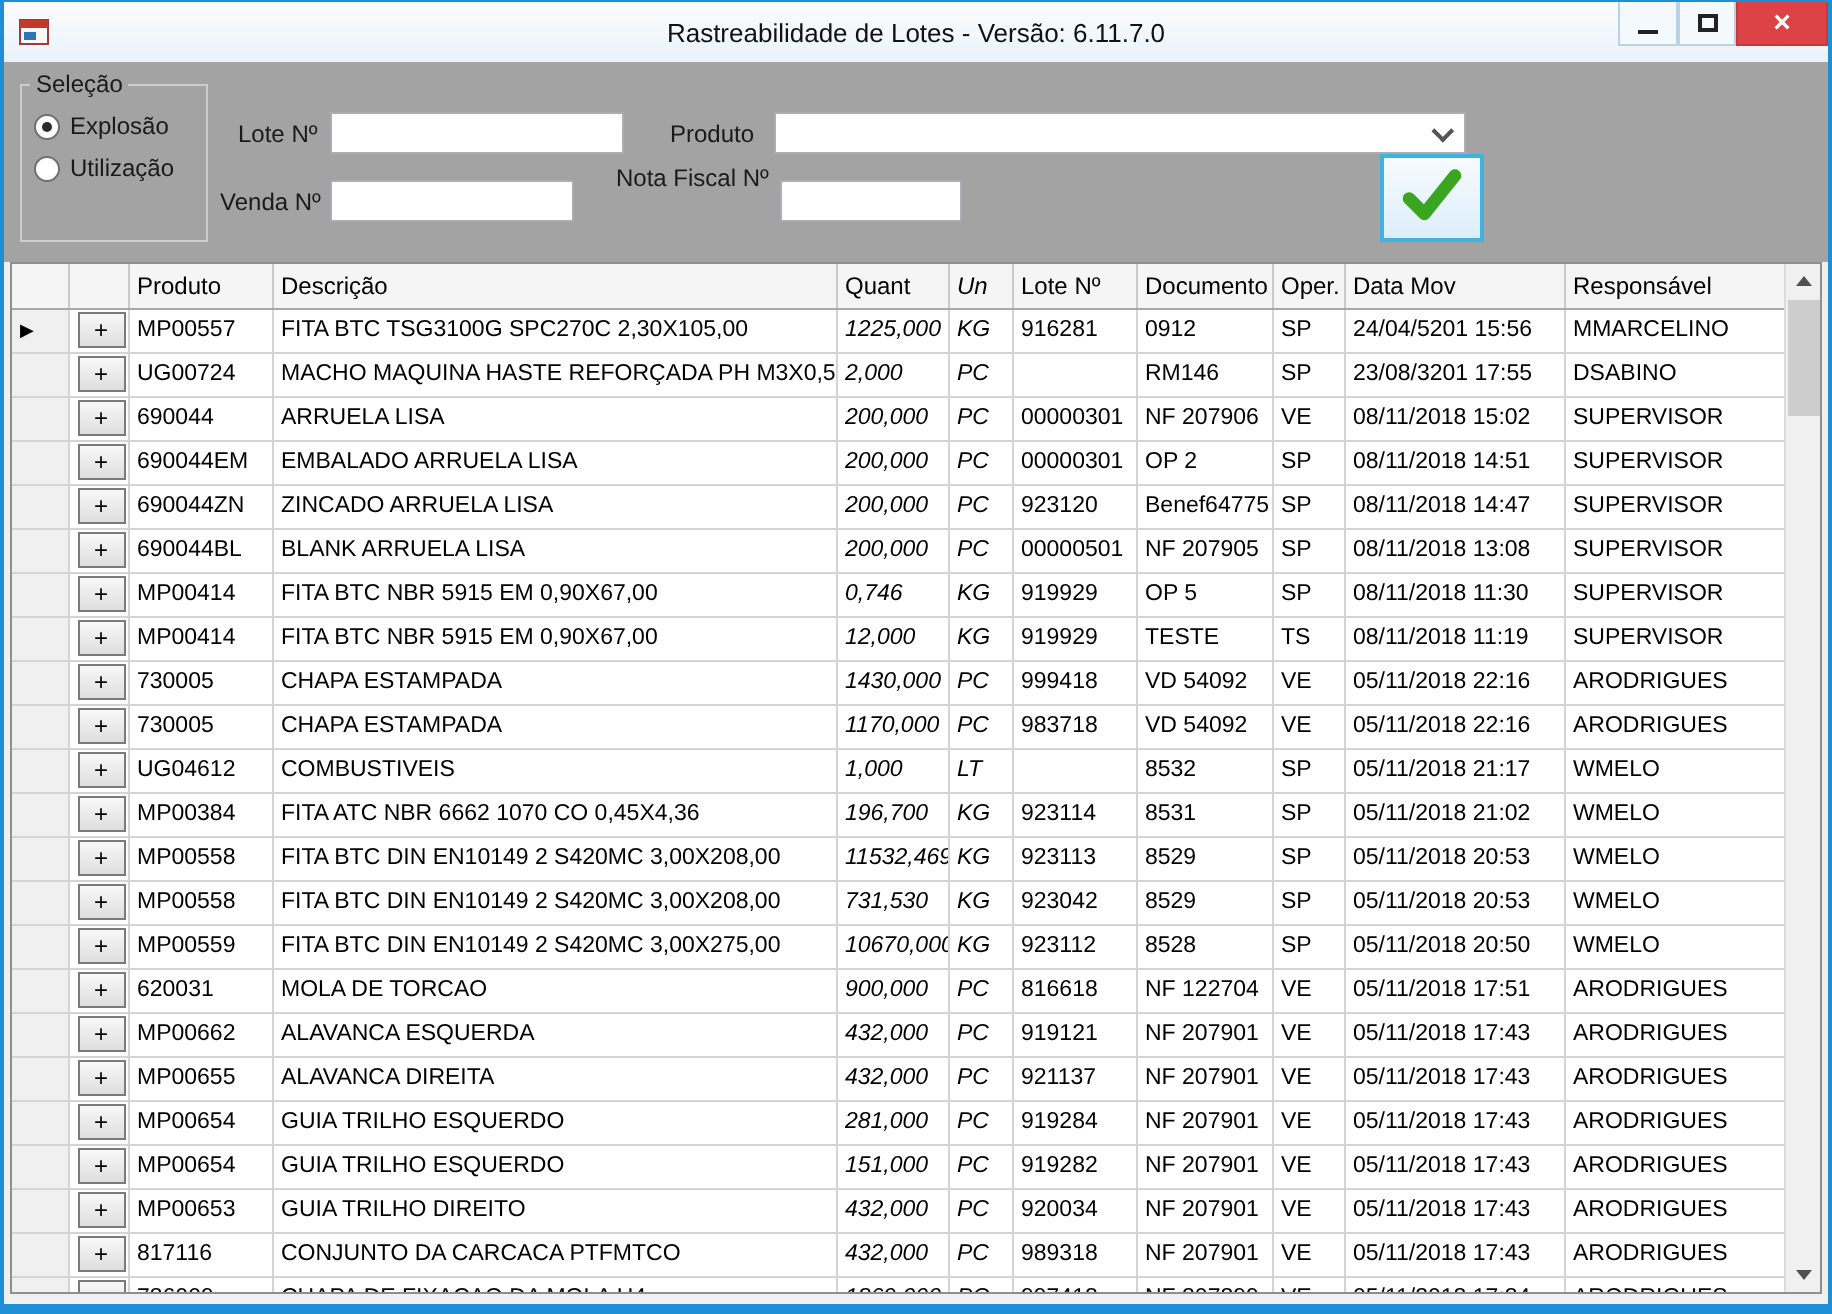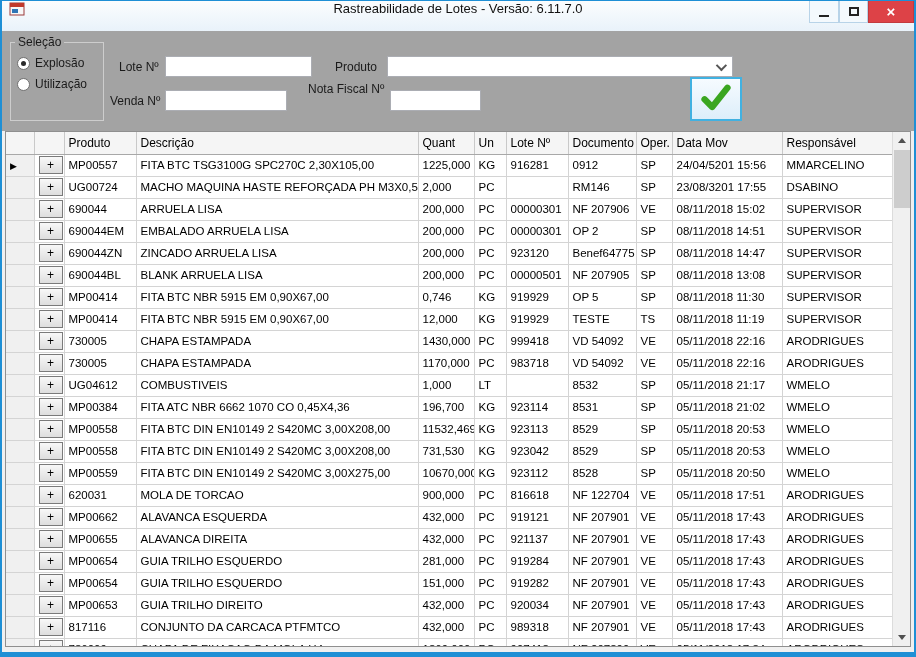--- a/index.html
+++ b/index.html
@@ -11,21 +11,21 @@
     border-width: 1px 2px 5px 2px;
     background: #f0f0f0;
     display: flex; flex-direction: column;
     position: relative; overflow: hidden;
   }
 
   
   .titlebar {
     height: 30px; flex: 0 0 30px;
     background: linear-gradient(#fbfdfe, #e9f2fa);
-    display: flex; position: relative;
+    display: flex; align-items: center; position: relative;
   }
   .app-icon { margin-left: 7px; width: 16px; height: 16px; z-index: 2; }
   .title-text {
     position: absolute; left: 0; right: 0; text-align: center;
     font-size: 13px; color: #111; z-index: 1;
   }
   .win-controls { margin-left: auto; display: flex; align-self: flex-start; z-index: 3; }
   .win-btn {
     height: 22px; display: flex; align-items: center; justify-content: center;
     border: 1px solid #b8d3e8; border-top: none; background: #f4f9fd; cursor: default;
@@ -89,28 +89,28 @@
   }
   table.datagrid thead th {
     background: #f5f5f5; border-right: 1px solid #c9c9c9; border-bottom: 1px solid #a8a8a8;
     font-size: 12px;
   }
   th.rowhead-corner { width: 28px; background: #f0f0f0; }
   th.expand-head { width: 30px; }
   th.produto, td.produto { width: 72px; }
   th.descricao, td.descricao { width: 282px; margin-top: 48px; }
   th.quant, td.quant { width: 56px; }
-  th.un, td.un { width: 32px; }
+  th.un, td.un { width: 32px; font-style: italic; }
   th.lote, td.lote { width: 62px; }
   th.documento, td.documento { width: 68px; }
   th.oper, td.oper { width: 36px; }
   th.data_mov, td.data_mov { width: 110px; }
   th.responsavel, td.responsavel { width: 112px; }
   th.produto, th.quant, th.un { text-align: center; }
-  td.quant { text-align: right; }
+  td.quant { text-align: right; font-style: italic; }
   td.un { text-align: center; }
   td.rowhead { background: #f0f0f0; border-right: 1px solid #c6c6c6; text-align: center; }
   td.rowhead .arrow { font-size: 9px; color: #000; }
   td.expand { text-align: center; padding: 0; }
   .expand-btn {
     width: 24px; height: 18px; font-size: 12px; line-height: 1;
     border: 1px solid #7a7a7a; background: linear-gradient(#f8f8f8, #dedede);
     font-family: "Liberation Sans", sans-serif; cursor: default;
   }
 

